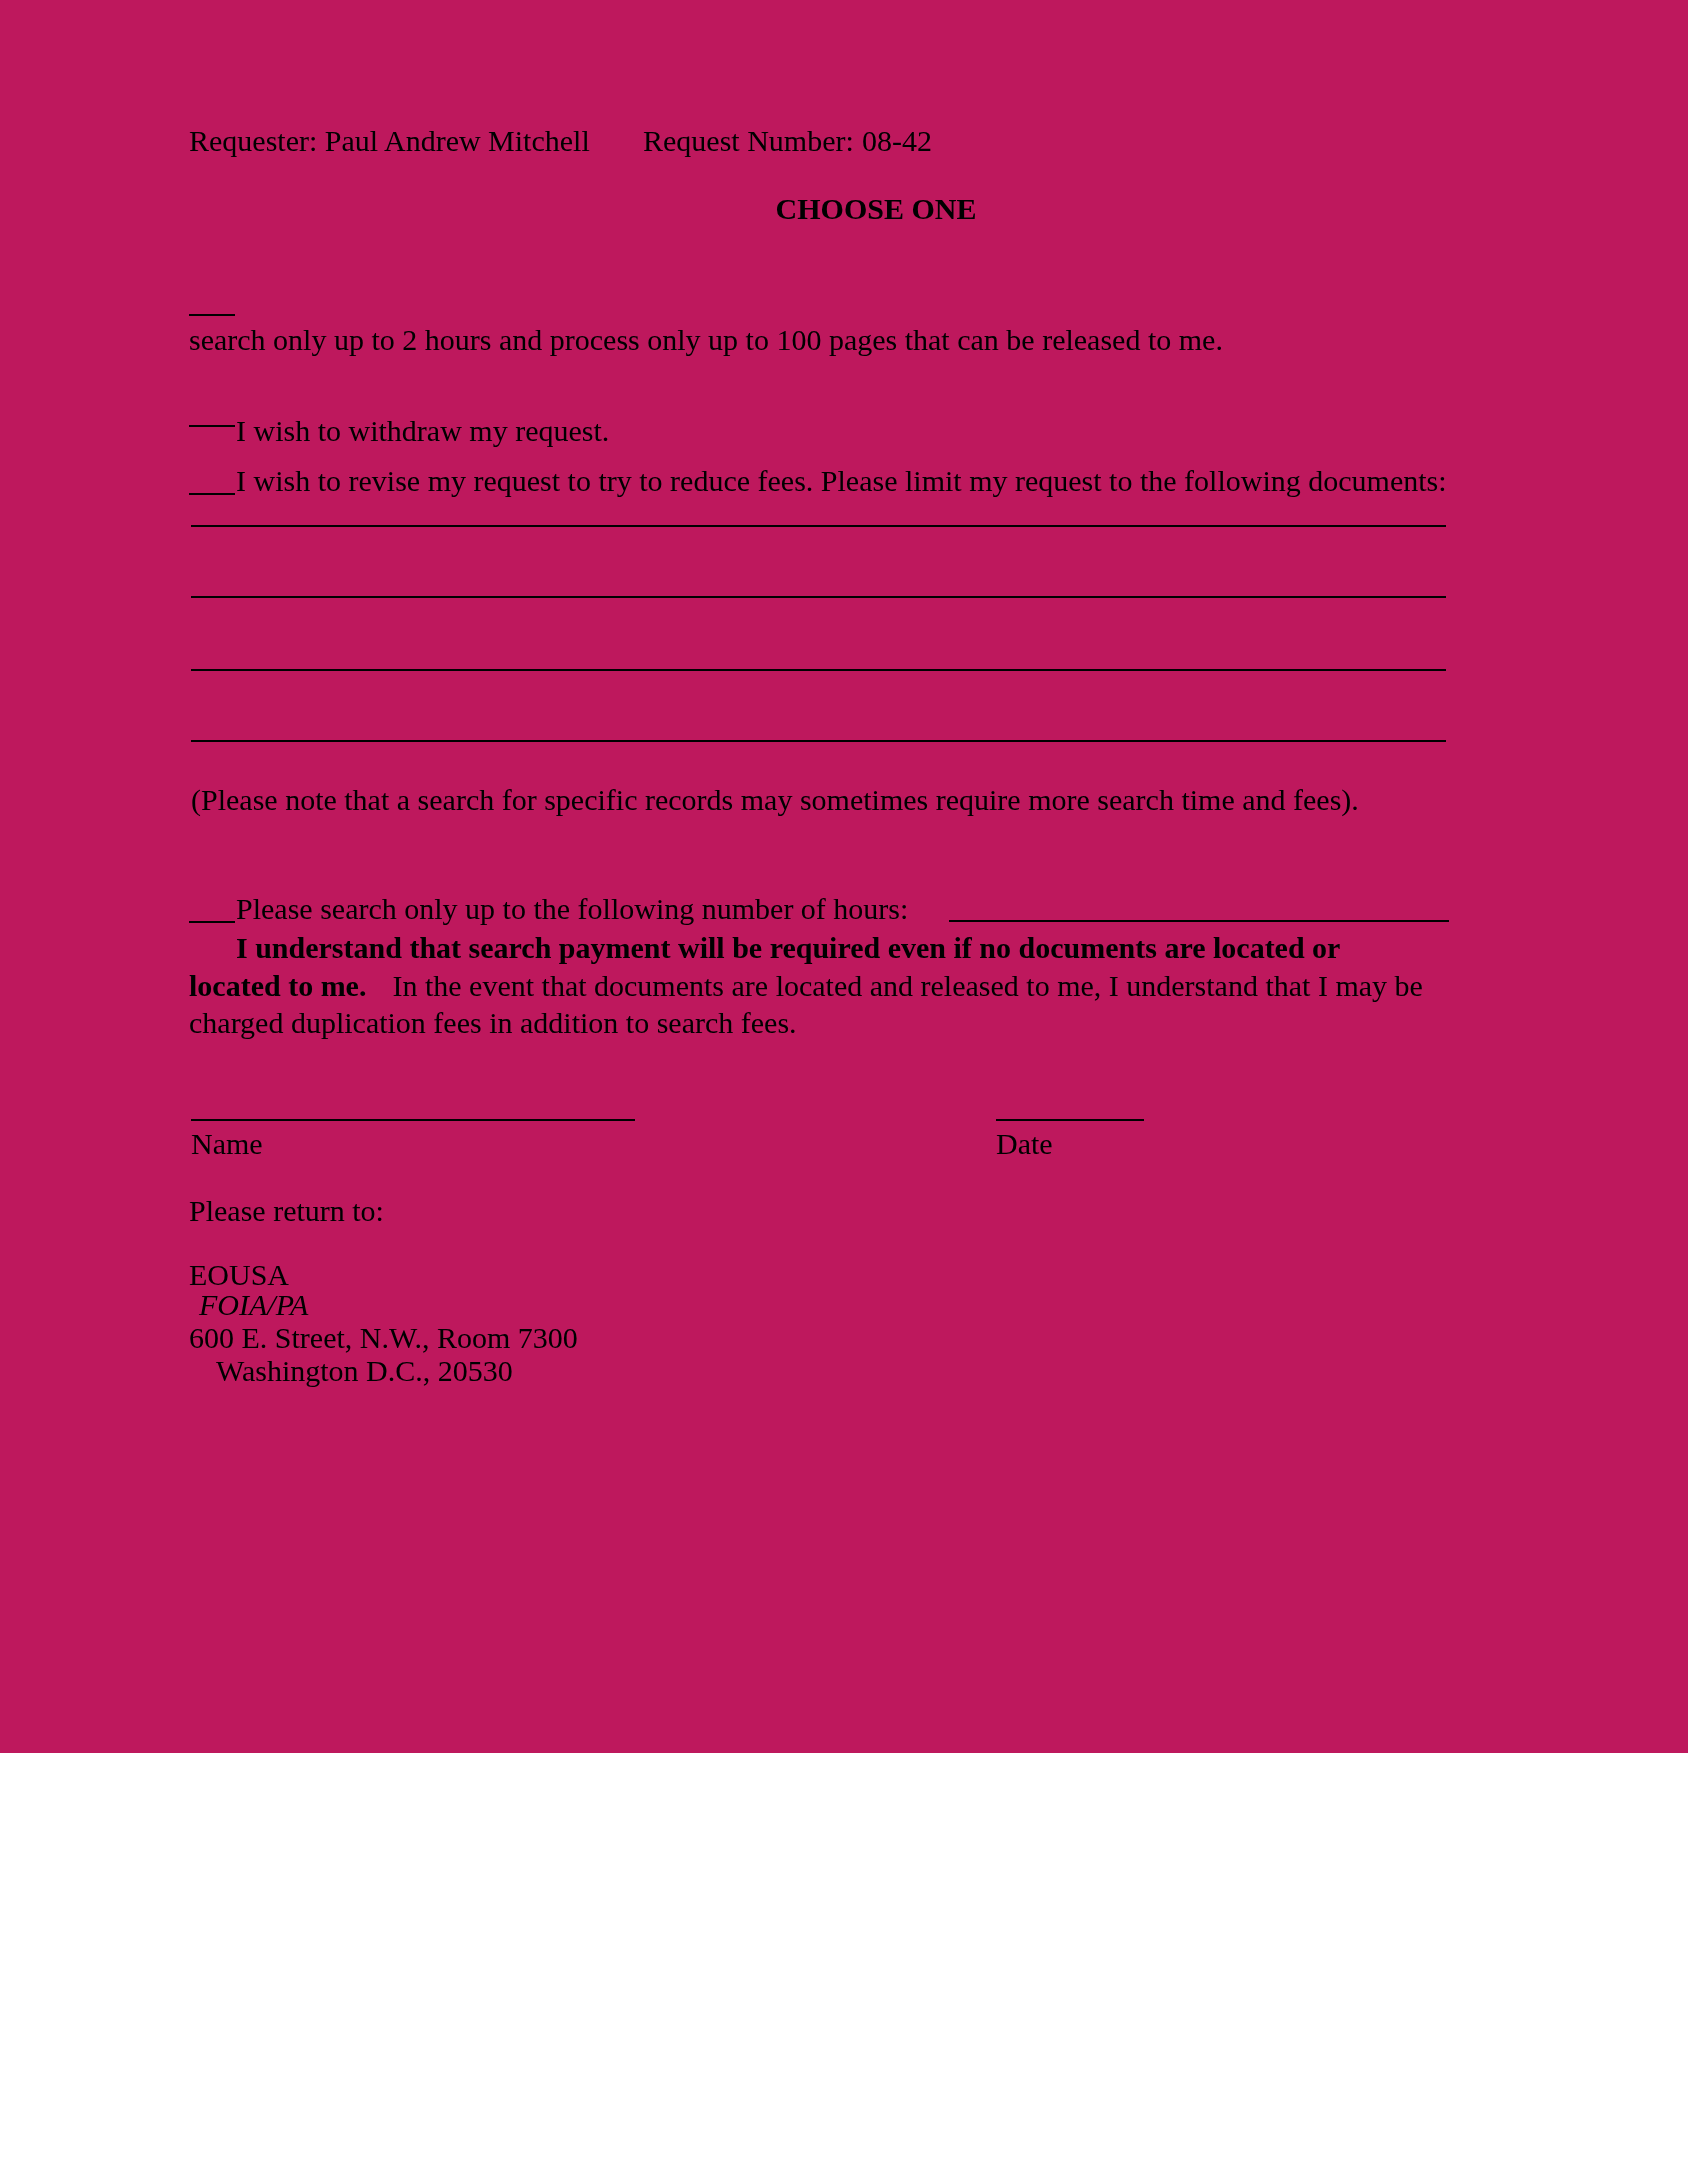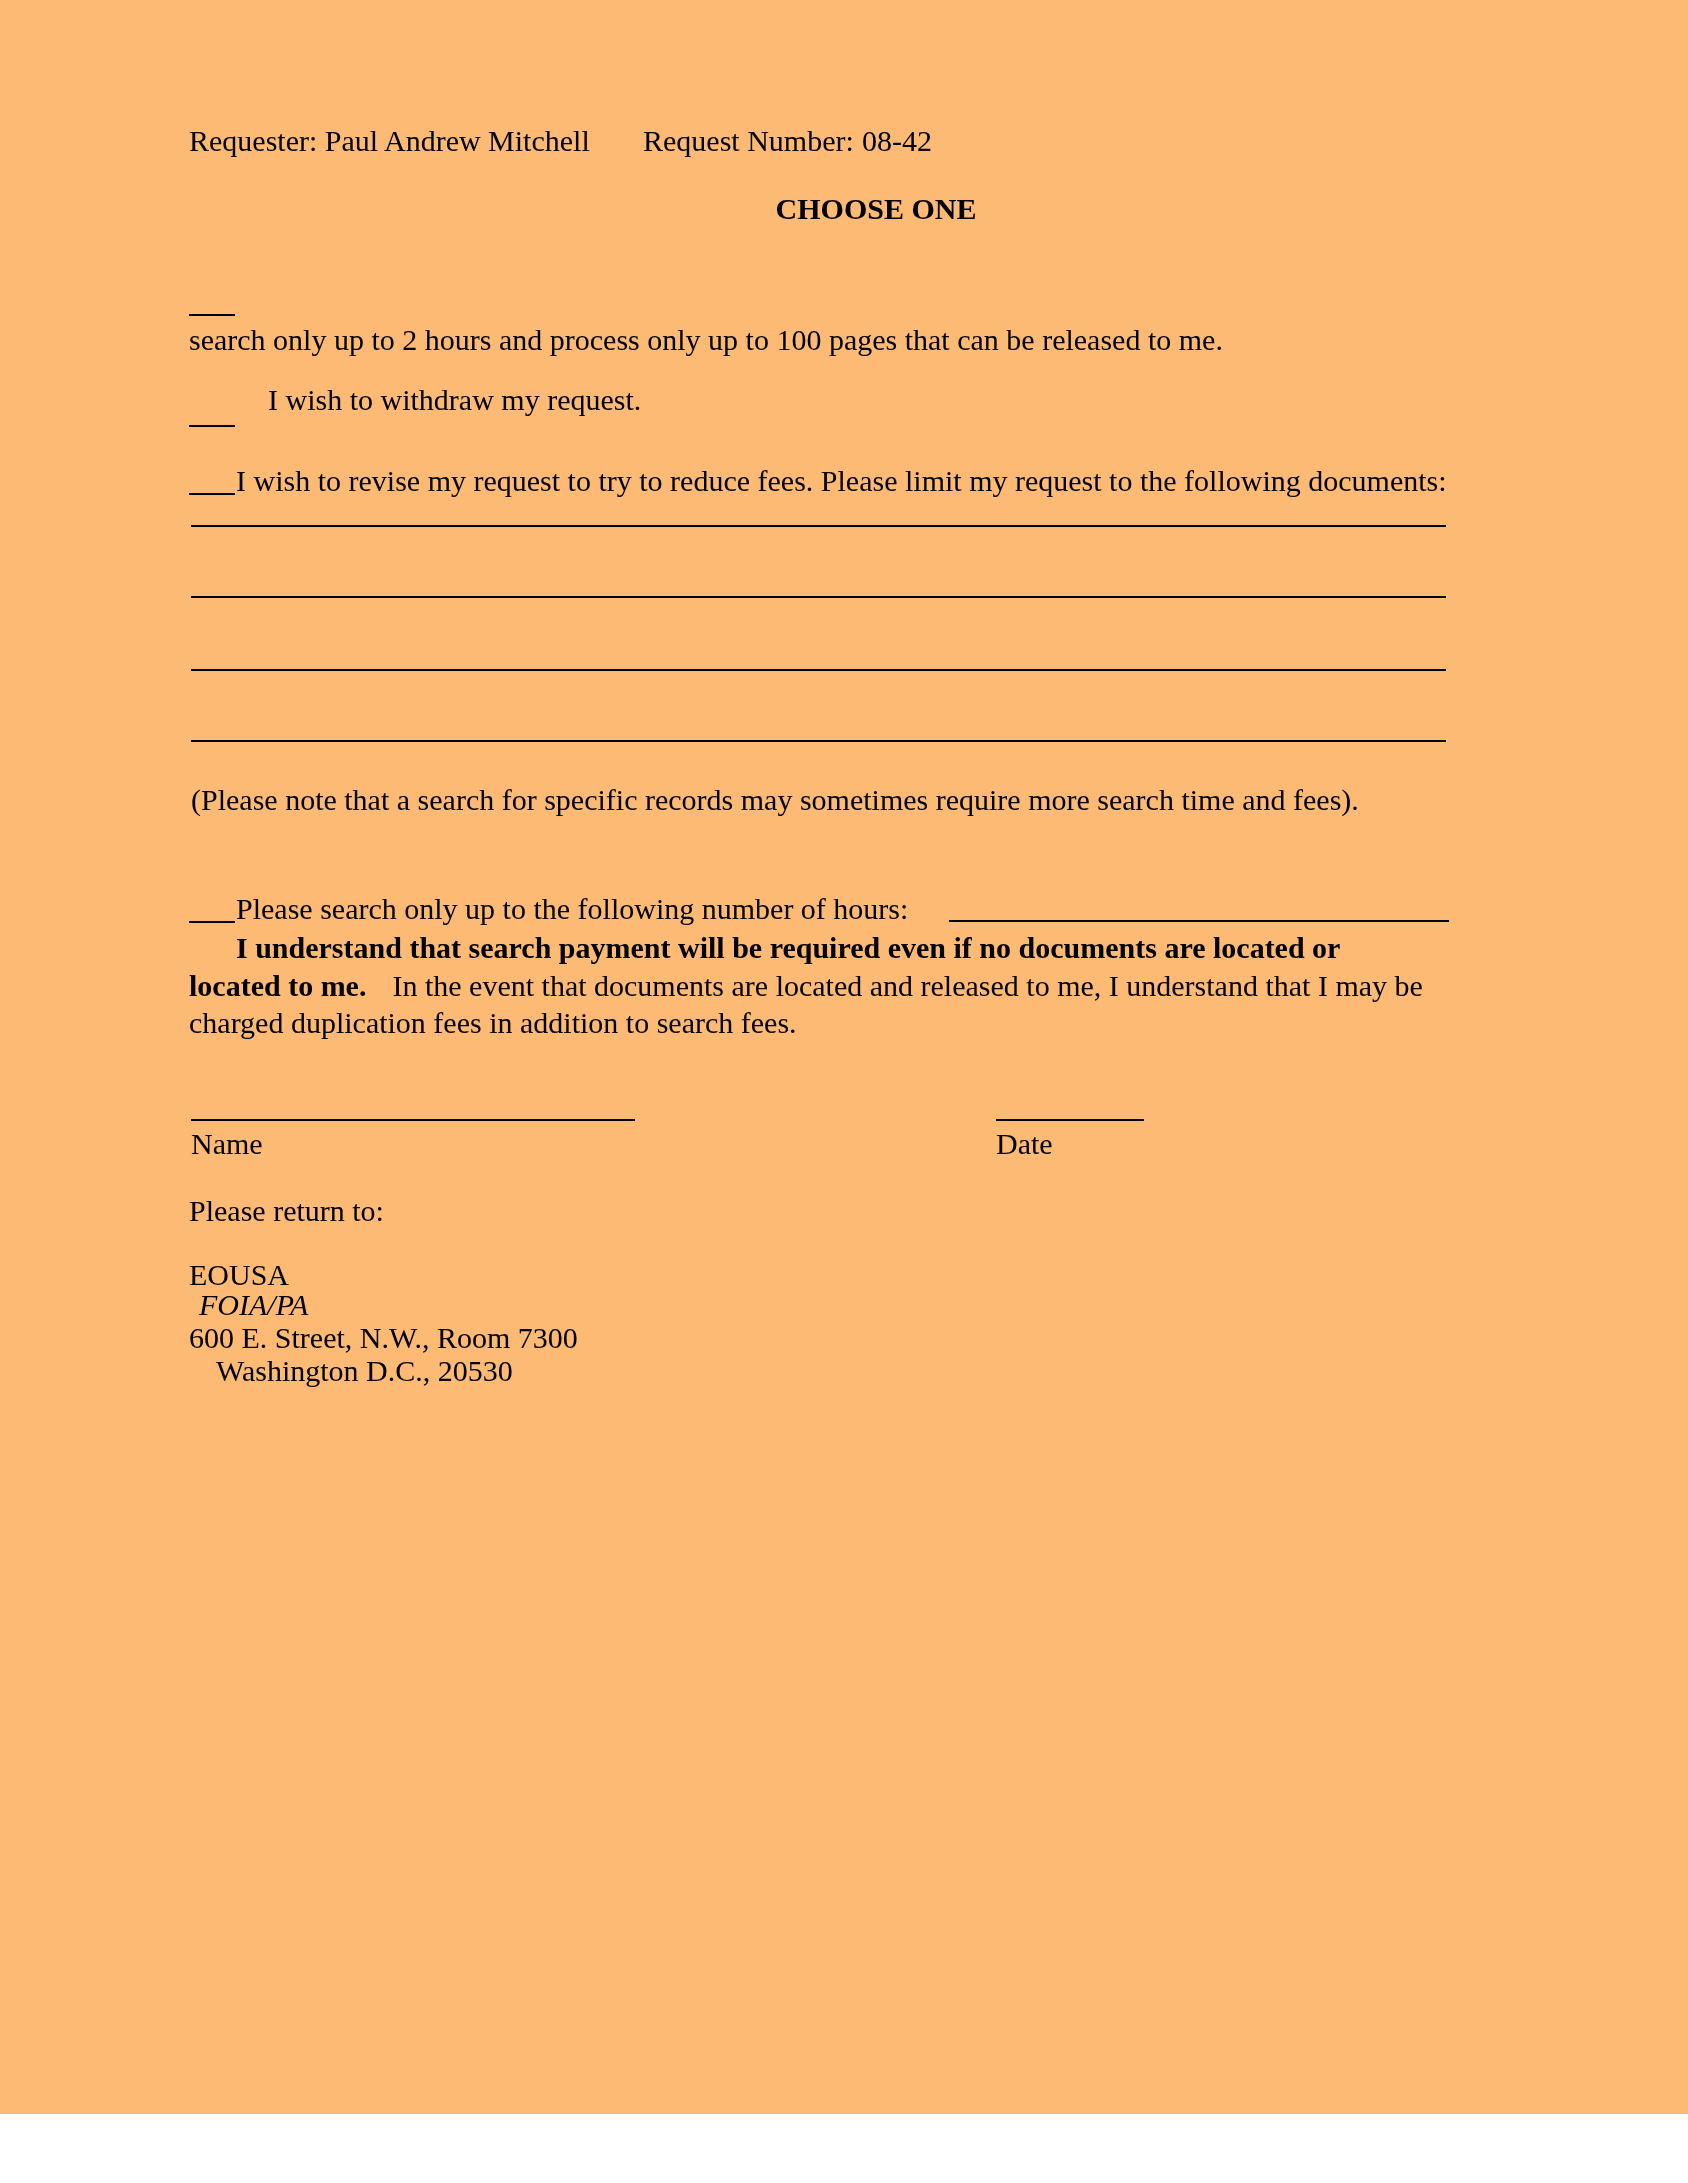--- a/index.html
+++ b/index.html
@@ -1,20 +1,20 @@
 <!DOCTYPE html>
 <html style="font-size:10.6px"><head>
 <meta charset="utf-8">
 <style>
   html, body { margin: 0; padding: 0; background: #ffffff; }
   .page {
     position: relative;
     width: 1688px;
-    height: 2114px;
-    background: #fdba74;
+    height: 1753px;
+    background: #be185d;
     color: #000000;
     font-family: "Liberation Serif", serif;
     font-size: 30px;
   }
   .line {
     position: absolute;
     white-space: nowrap;
     line-height: 34px;
   }
   .b { font-weight: bold; }
@@ -42,21 +42,21 @@
   </div>
   <div class="line" style="top:124px; left:643px;">Request Number:</div>
   <div class="line" style="top:124px; left:862px;">08-42</div>
 
   <div class="line centered b" style="top:192px;padding-left:32px;">CHOOSE ONE</div>
 
   <div class="hline" style="top:314px; left:189px; width:46px;"></div>
   <div class="line" style="top:323px; left:189px;">search only up to 2 hours and process only up to 100 pages that can be released to me.</div>
 
   <div class="hline" style="top:425px; left:189px; width:46px;"></div>
-  <div class="line" style="top:383px; left:236px;margin-left:32px;">I wish to withdraw my request.</div>
+  <div class="line" style="top:414px; left:236px;">I wish to withdraw my request.</div>
 
   <div class="hline" style="top:493px; left:189px; width:46px;"></div>
   <div class="line" style="top:464px; left:236px;">I wish to revise my request to try to reduce fees.  Please limit my request to the following documents:</div>
 
   <div class="hline" style="top:525px; left:191px; width:1255px;"></div>
   <div class="hline" style="top:596px; left:191px; width:1255px;"></div>
   <div class="hline" style="top:669px; left:191px; width:1255px;"></div>
   <div class="hline" style="top:740px; left:191px; width:1255px;"></div>
 
   <div class="line" style="top:783px; left:191px;">(Please note that a search for specific records may sometimes require more search time and fees).</div>

